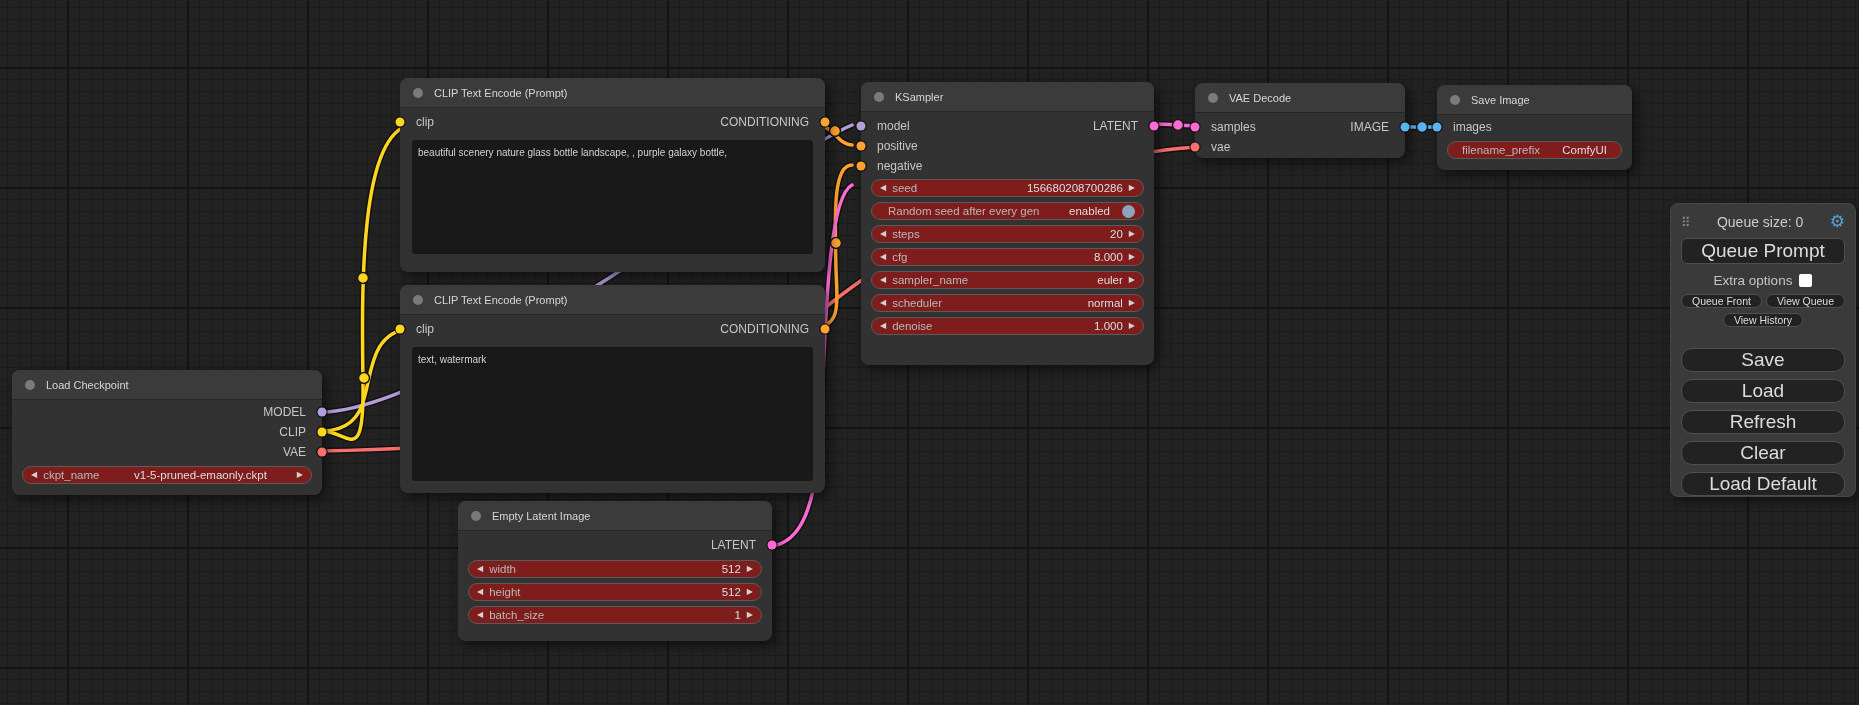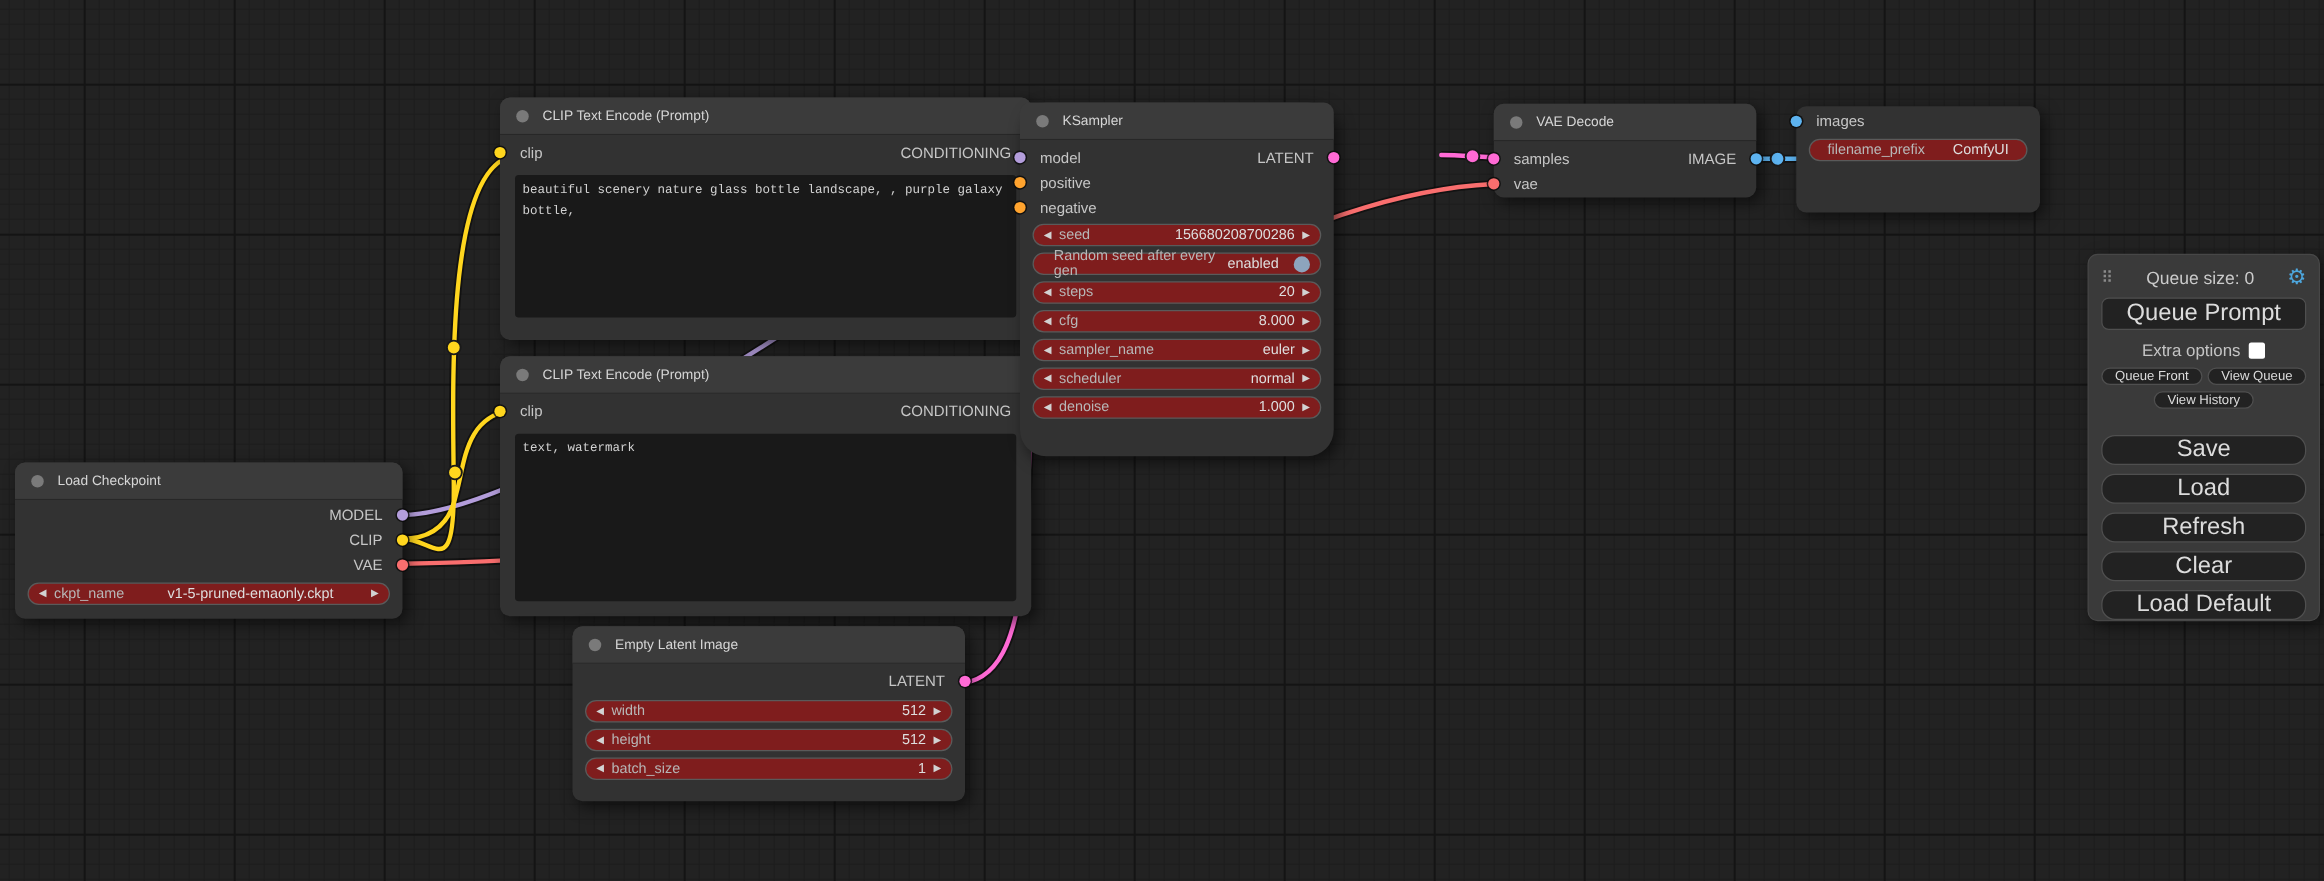--- a/index.html
+++ b/index.html
@@ -46,21 +46,21 @@
     margin:5px 10px 0;padding:0 8px;font-size:11.5px;color:#b7b7b7;gap:6px;
   }
   .pill .val{margin-left:auto;color:#dedede;}
   .arr{font-size:8px;color:#d2d2d2;line-height:1;flex:0 0 auto;}
   .arr.l::before{content:"\25C0";}
   .arr.r::before{content:"\25B6";}
   .toggle-circle{width:13px;height:13px;border-radius:50%;flex:0 0 auto;margin-left:6px;}
 
   .ta{
     margin:8px 12px 0;background:#191919;border-radius:3px;padding:5px 6px;
-    box-sizing:border-box;font-family:Liberation Mono, monospace;
+    box-sizing:border-box;font-family:Liberation Sans, sans-serif;
     font-size:10px;line-height:1.65;color:#d2d2d2;white-space:pre-wrap;word-break:break-word;
   }
 
   
   #queue-panel{
     position:absolute;z-index:3;left:1670px;top:203px;width:186px;height:294px;
     background:#3a3a3a;border:1px solid #474747;border-radius:8px;box-sizing:border-box;
     box-shadow:4px 4px 12px rgba(0,0,0,.5);padding:8px 10px;color:#cfcfcf;
   }
   .qp-top{display:flex;align-items:center;justify-content:space-between;height:20px;margin-bottom:6px;}
@@ -195,21 +195,21 @@
     </div>
     <div class="pill">
       <span class="arr l"></span>
       <span>batch_size</span>
       <span class="val">1</span>
       <span class="arr r"></span>
     </div>
   </div>
 </div>
 
-<div class="node" style="left:816px;top:82px;width:251px;height:283px;border-radius:21px;">
+<div class="node" style="left:861px;top:82px;width:293px;height:283px;">
   <div class="ntitle">
     <span class="tdot"></span>
     <span>KSampler</span>
   </div>
   <div class="nbody">
     <div class="nrow">
       <span class="port in" style="background-color: rgb(179, 157, 219);"></span>
       <span class="lbl-l">model</span>
       <span class="lbl-r">LATENT</span>
       <span class="port out" style="background-color: rgb(255, 106, 213);"></span>
@@ -280,20 +280,24 @@
       <span class="port out" style="background-color: rgb(93, 179, 240);"></span>
     </div>
     <div class="nrow">
       <span class="port in" style="background-color: rgb(249, 110, 110);"></span>
       <span class="lbl-l">vae</span>
     </div>
   </div>
 </div>
 
 <div class="node" style="left:1437px;top:85px;width:195px;height:85px;">
+  <div class="ntitle">
+    <span class="tdot"></span>
+    <span>Save Image</span>
+  </div>
   <div class="nbody" style="padding-top:2px;">
     <div class="nrow">
       <span class="port in" style="background-color: rgb(93, 179, 240);"></span>
       <span class="lbl-l">images</span>
     </div>
     <div class="pill" style="margin-top:4px;padding:0 14px;">
       <span>filename_prefix</span>
       <span class="val">ComfyUI</span>
     </div>
   </div>

